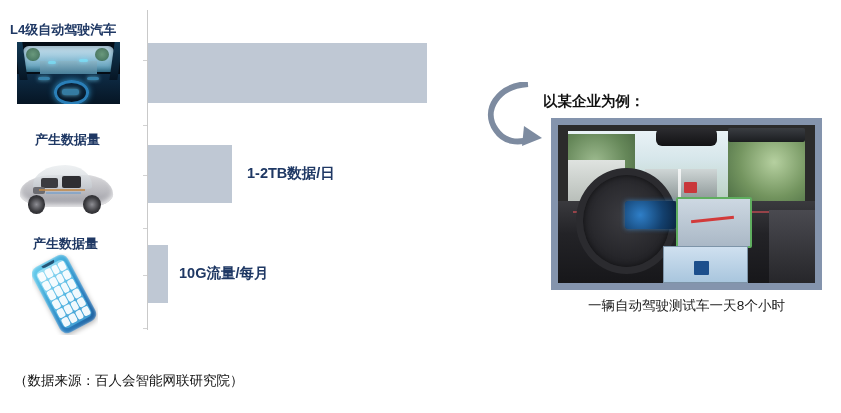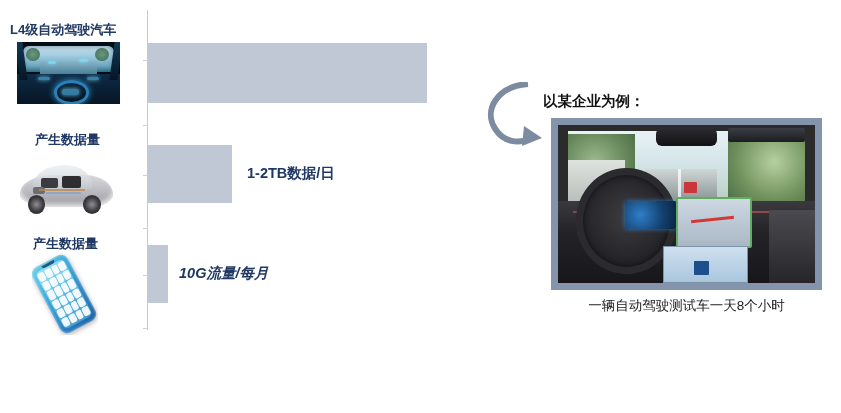--- a/index.html
+++ b/index.html
@@ -57,21 +57,21 @@
   
   .val-label {
     position: absolute;
     color: #1f3864;
     font-weight: bold;
     font-size: 14.5px;
     white-space: nowrap;
   }
   #val-label-0 { left: 437px; top: 52px; }
   #val-label-1 { left: 247px; top: 164px; }
-  #val-label-2 { left: 179px; top: 264px; font-style: italic; }
+  #val-label-2 { left: 179px; top: 264px; }
 
   
   .thumb { position: absolute; overflow: hidden; }
 
   
   #thumb-0 {
     left: 17px; top: 42px; width: 103px; height: 62px;
     background:
       radial-gradient(ellipse 55% 40% at 50% 95%, #0b2236 0%, #06121f 60%, #040c15 100%),
       linear-gradient(180deg, #0a2338 0%, #123a55 28%, #0d2c44 55%, #071726 100%);
@@ -311,20 +311,21 @@
   }
 
   .photo-caption {
     position: absolute;
     left: 551px;
     width: 271px;
     text-align: center;
     color: #1a1a1a;
     font-size: 13.5px;
     white-space: nowrap;
+    font-family: Liberation Mono, monospace;
   }
   #caption-line-0 { top: 297px; }
   #caption-line-1 { top: 319px; }
   .caption-strong { font-weight: bold; }
 
   
   #source-note {
     position: absolute;
     left: 14px; top: 372px;
     color: #111111;
@@ -438,14 +439,15 @@
       <div class="door"></div>
       <div class="steering"></div>
       <div class="cluster"></div>
       <div class="cid"></div>
       <div class="laptop"></div>
     </div>
   </div>
 
   <div class="photo-caption" id="caption-line-0">一辆自动驾驶测试车一天8个小时</div>
 
+  <div id="source-note">（数据来源：百人会智能网联研究院）</div>
 
 </div>
 
 </body></html>

